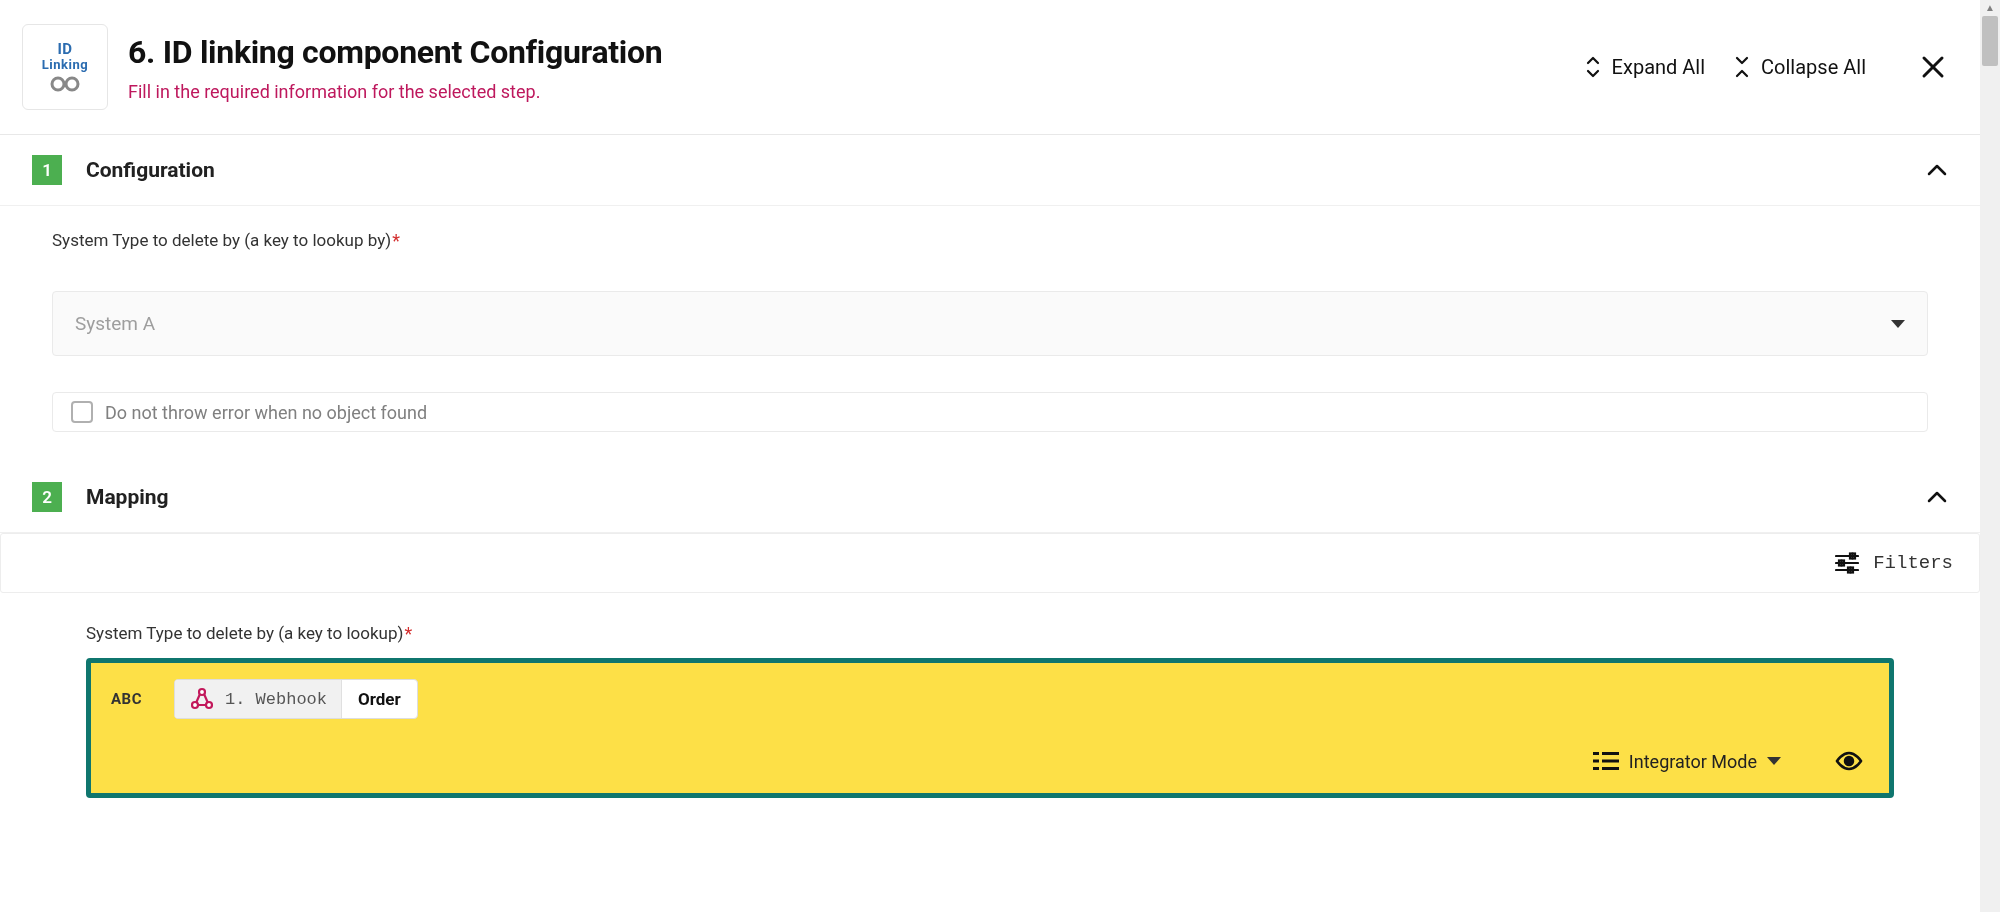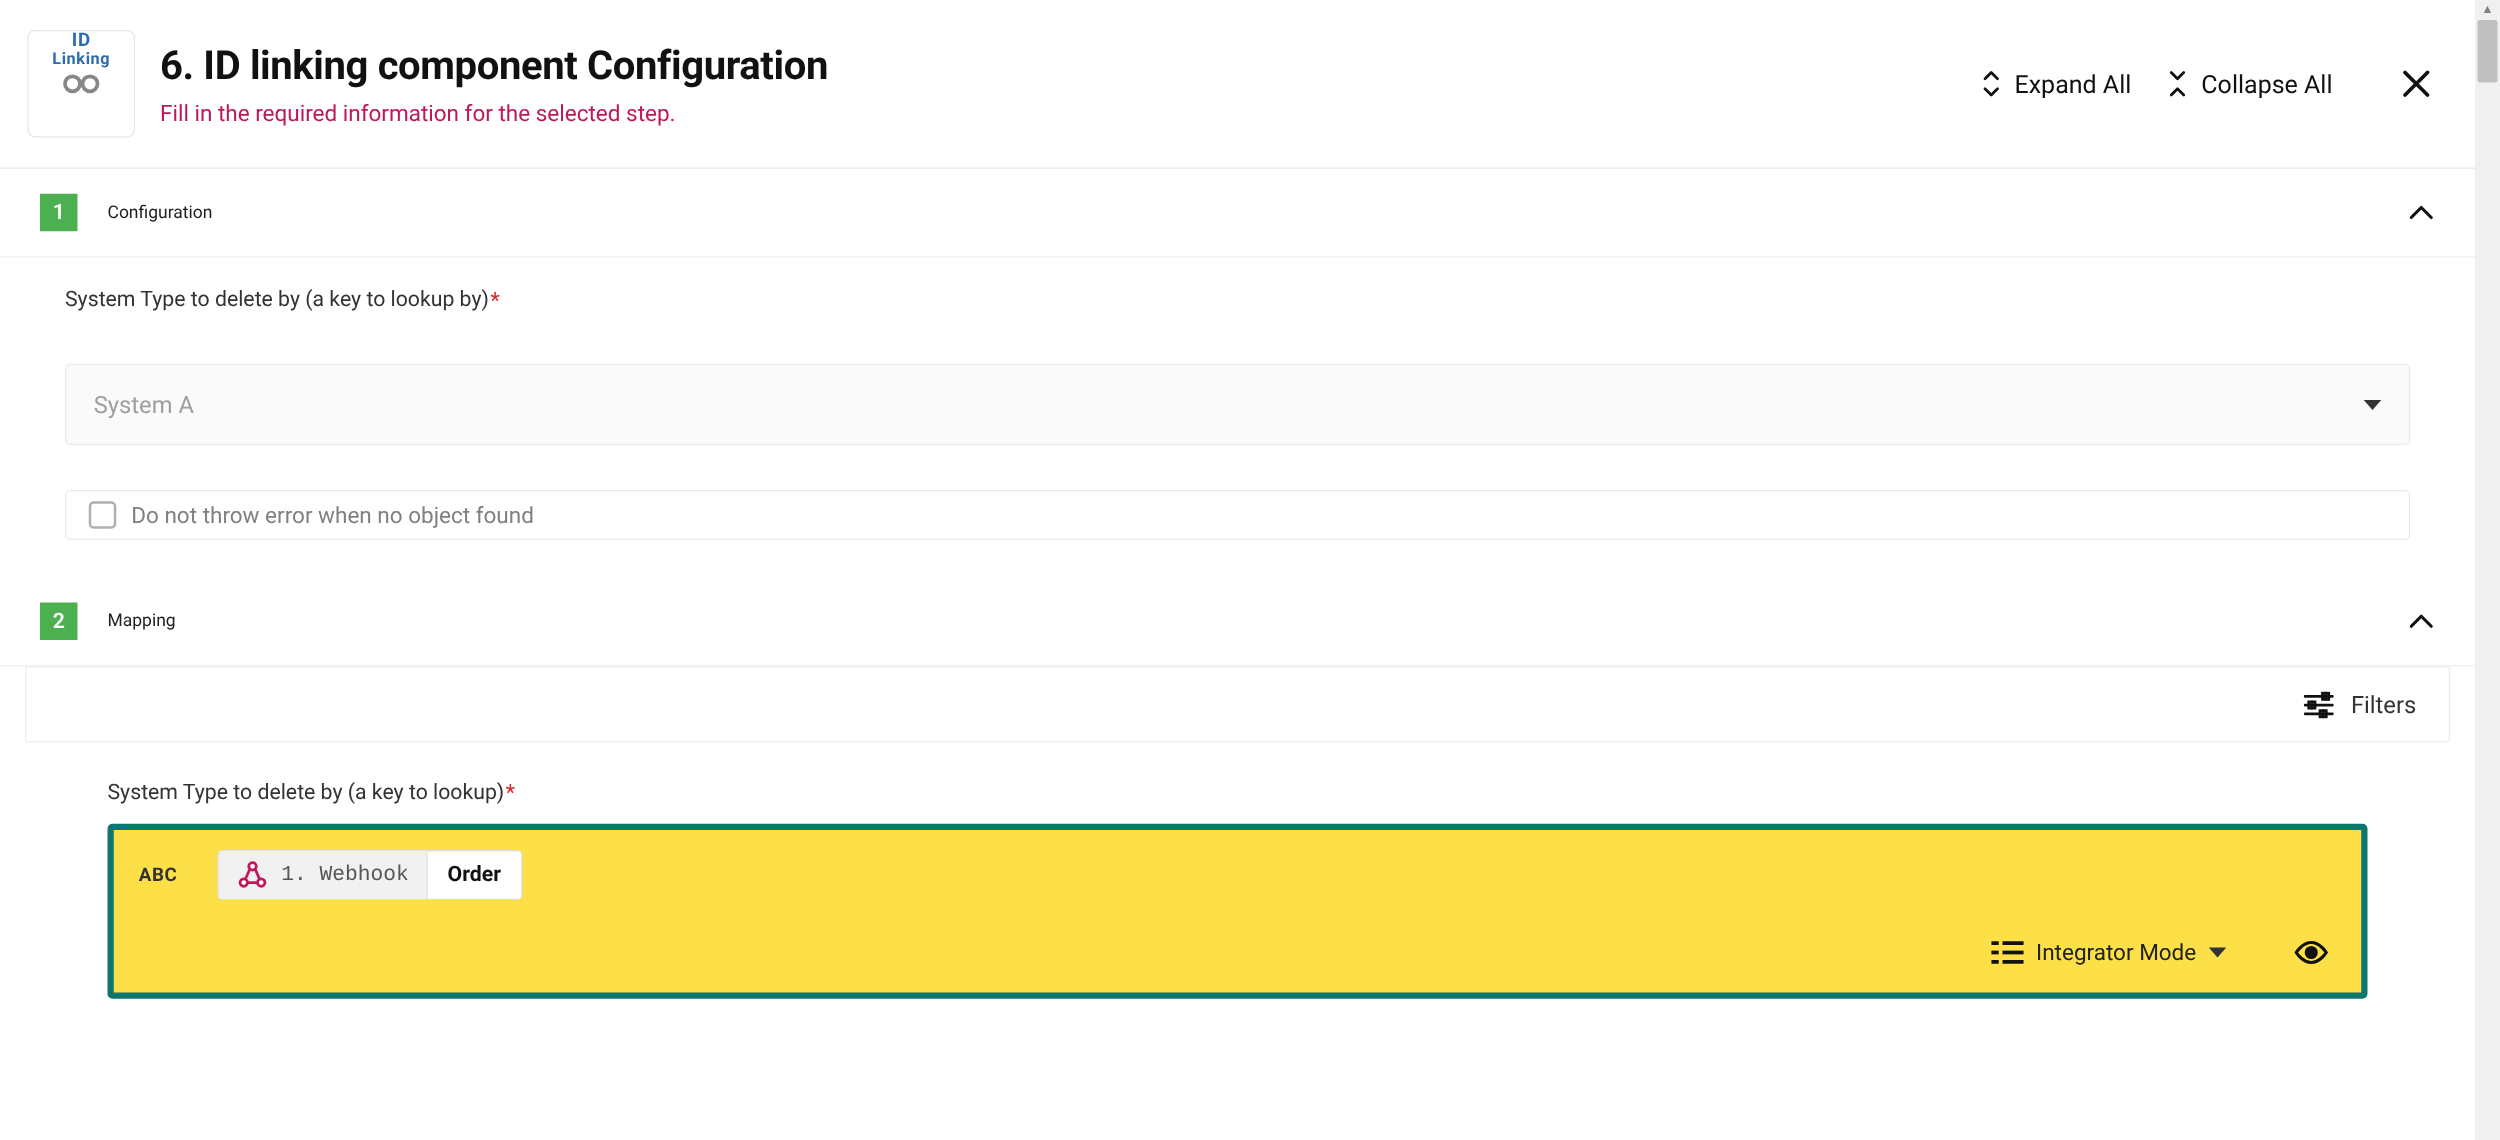--- a/index.html
+++ b/index.html
@@ -59,20 +59,21 @@
       border-bottom: 1px solid #e8e8e8;
     }
     .header-icon-box {
       width: 86px;
       height: 86px;
       border: 1px solid #e6e6e6;
       border-radius: 6px;
       display: flex;
       flex-direction: column;
       align-items: center;
+      justify-content: center;
       margin-right: 20px;
       background: #fff;
     }
     .header-icon-text1 {
       color: #2b6cb0;
       font-weight: 700;
       font-size: 15px;
       line-height: 1;
       letter-spacing: 0.5px;
     }
@@ -137,23 +138,23 @@
       color: #fff;
       display: flex;
       align-items: center;
       justify-content: center;
       font-weight: 600;
       font-size: 17px;
       margin-right: 24px;
     }
     .section-title {
       flex: 1;
-      font-size: 14px;
+      font-size: 21px;
       color: #212121;
-      font-weight: 400;
+      font-weight: 700;
     }
     .section-chevron {
       color: #333;
     }
 
     
     .section-body {
       padding: 24px 52px 30px 52px;
     }
     .field-label {
@@ -202,28 +203,29 @@
       cursor: pointer;
       background: #fff;
     }
     .checkbox-label {
       color: #808080;
       font-size: 18px;
     }
 
     
     .mapping-toolbar {
-      margin: 0 20px;
+      margin: 0 0;
       border: 1px solid #ededed;
       border-radius: 3px;
       display: flex;
       justify-content: flex-end;
       align-items: center;
       padding: 18px 26px;
       background: #fff;
+      font-family: Liberation Mono, monospace;
     }
     .filters-btn {
       display: flex;
       align-items: center;
       gap: 14px;
       cursor: pointer;
       font-size: 19px;
       color: #333;
     }
 

